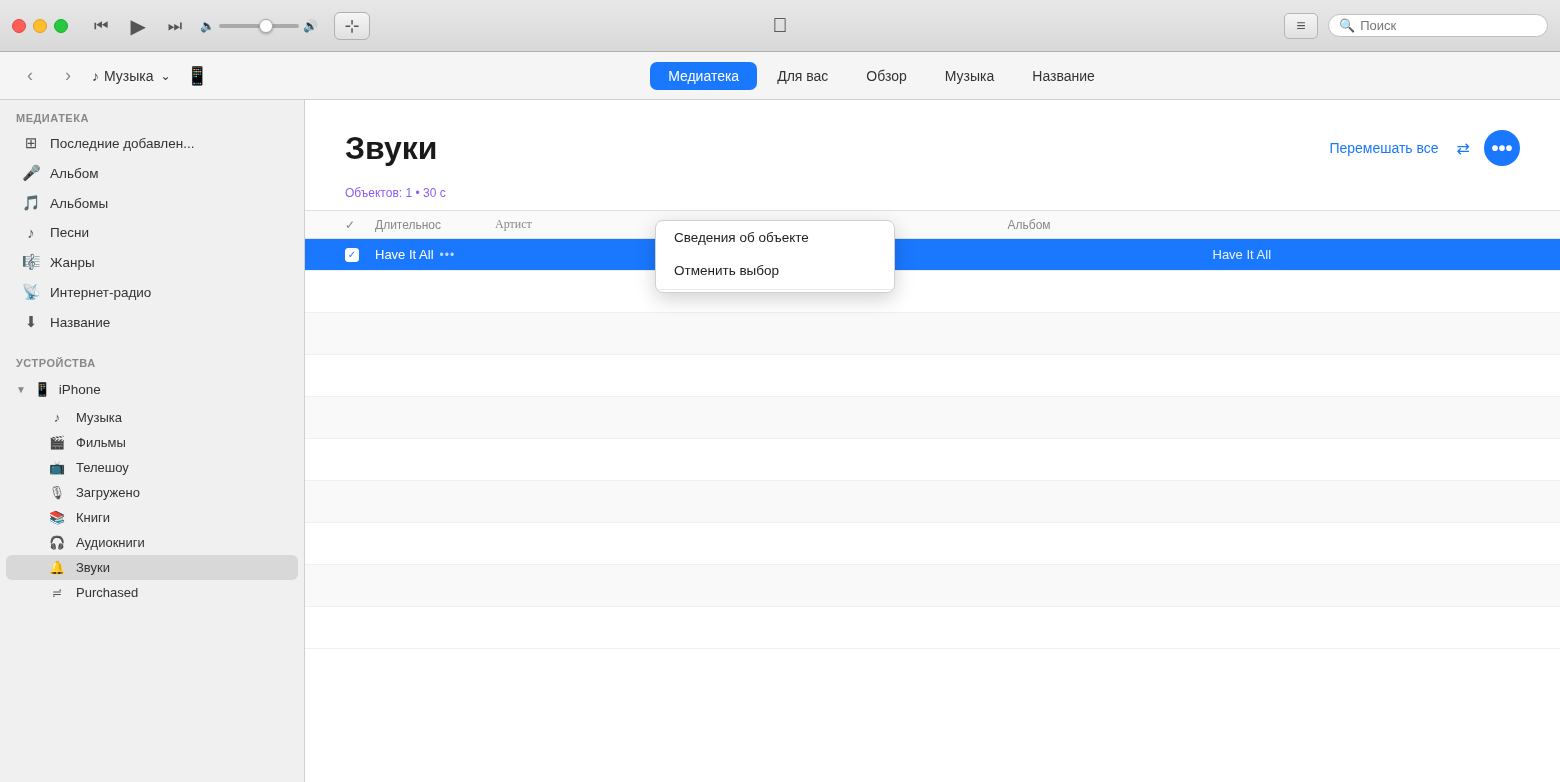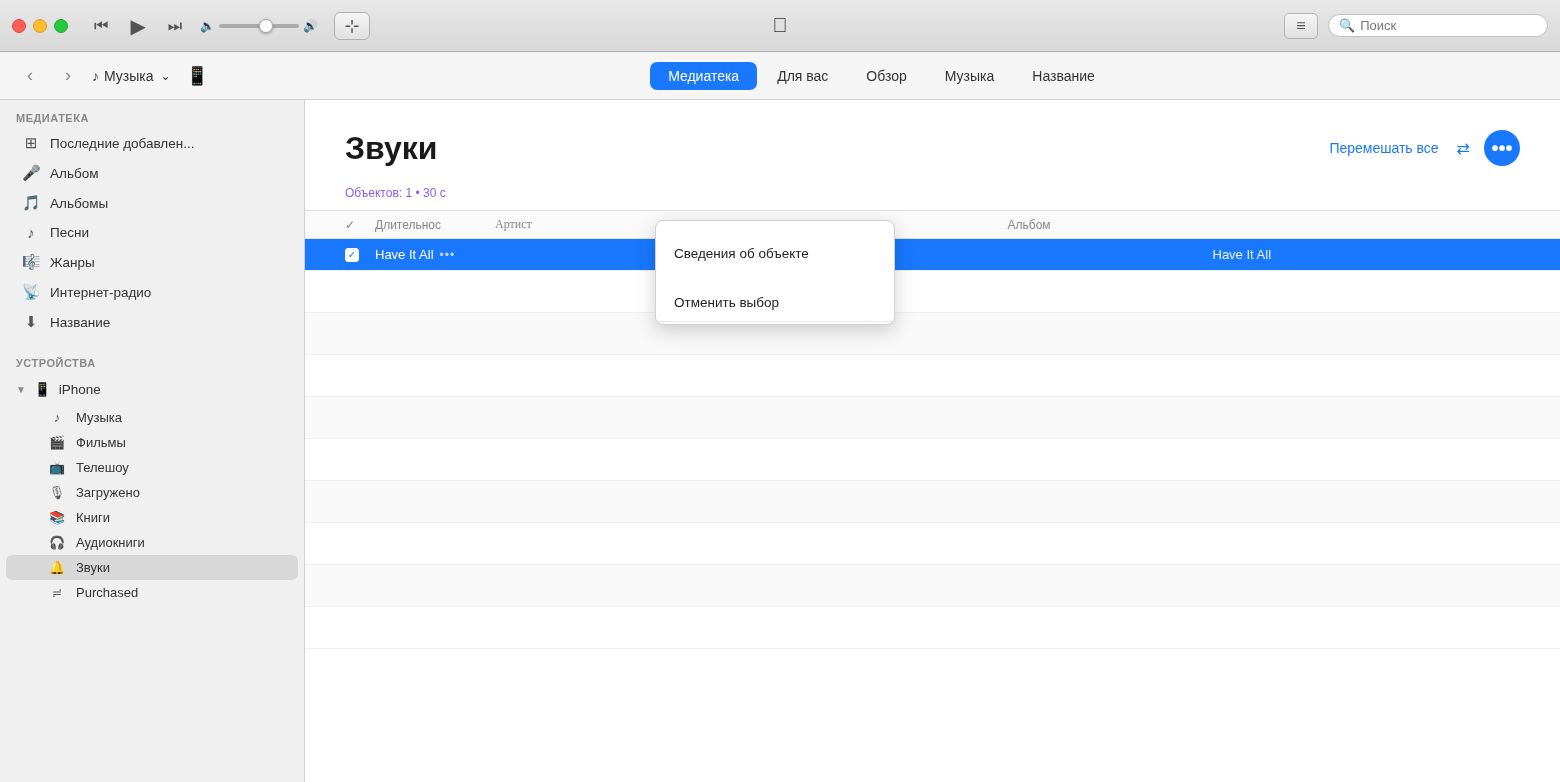--- a/index.html
+++ b/index.html
@@ -235,21 +235,21 @@
       background: white;
       border: 1px solid #d0d0d0;
       border-radius: 8px;
       box-shadow: 0 6px 20px rgba(0,0,0,0.18);
       min-width: 240px;
       z-index: 100;
       overflow: hidden;
     }
     .context-menu-item {
       padding: 9px 18px;
-      font-size: 13.5px; cursor: pointer; color: #222; margin-top: 16px;
+      font-size: 13.5px; cursor: pointer; color: #222;
     }
     .context-menu-divider { height: 1px; background: #e8e8e8; margin: 2px 0; }
     .context-menu-item.danger {
       background: #1a78ff; color: white;
     }
 
     
     .empty-row { height: 42px; border-bottom: 1px solid #f0f0f0; }
     .empty-row:nth-child(even) { background: #f9f9f9; }
   </style>

